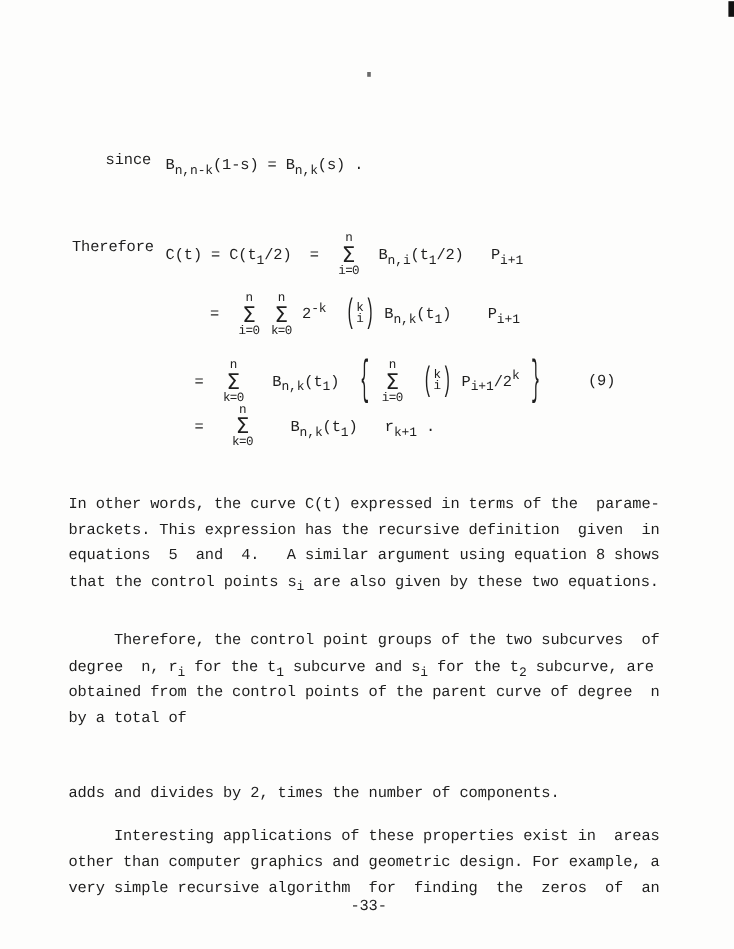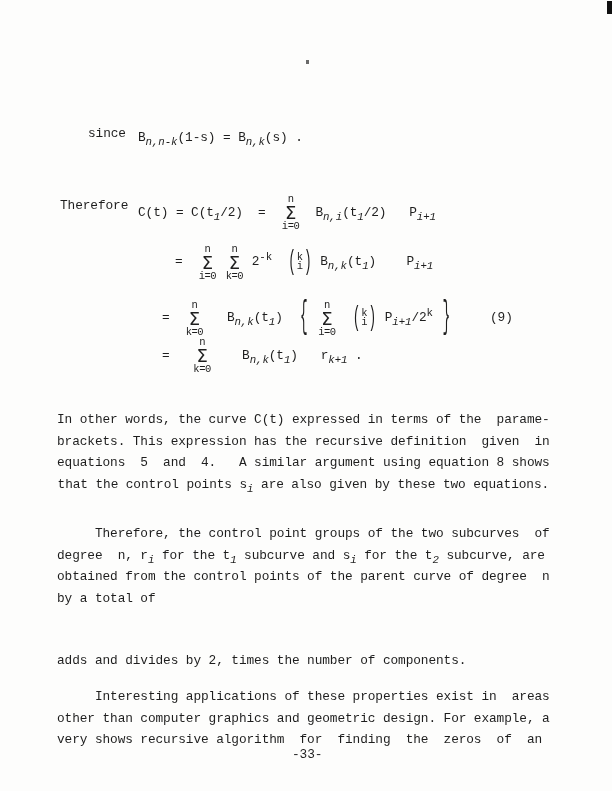--- a/index.html
+++ b/index.html
@@ -9,21 +9,21 @@
     position:relative; width:612px; height:791px; margin:0 auto;
     background:var(--paper); overflow:hidden;
     font-family:"Liberation Mono","DejaVu Sans Mono",monospace;
     font-size:12.8px; color:var(--ink); letter-spacing:-0.1px;
   }
   .abs { position:absolute;margin-top:29px; }
   .pline { white-space:pre; height:21.6px; line-height:21.6px; }
   .eqrow { position:absolute; white-space:pre; line-height:46px; height:46px; }
   .textrow { position:absolute; white-space:pre; line-height:22px; height:22px; }
   .et { white-space:pre; }
-  .eb { position:relative; top:4px;  font-size:10.8px; white-space:pre;font-style:italic; }
+  .eb { position:relative; top:4px;  font-size:10.8px; white-space:pre; }
   .ep { position:relative; top:-5px; font-size:10.8px; white-space:pre; }
   .sum { display:inline-flex; flex-direction:column; align-items:center;
          vertical-align:middle; line-height:1; margin:0 1px; }
   .sum .sl { font-size:10.5px; line-height:10px; letter-spacing:-0.5px; }
   .sum .sg { font-family:"DejaVu Sans",sans-serif; font-size:18px; line-height:17px; }
   .binom { display:inline-flex; align-items:center; vertical-align:middle; margin:0 1px; }
   .binom .bp { display:inline-block; transform:scaleY(2.2); font-size:12.8px; }
   .binom .bs { display:inline-flex; flex-direction:column; align-items:center;
                font-size:10.5px; line-height:9.5px; padding:0 1px; }
   .brace { display:inline-block; vertical-align:middle; transform:scaleY(3.1);
@@ -69,18 +69,18 @@
       <div class="pline"><span class="et">obtained from the control points of the parent curve of degree  n</span></div>
       <div class="pline"><span class="et">by a total of</span></div>
     </div>
 
 
   <div class="abs" style="left:57px; top:621px; line-height:21.6px; white-space:pre;">adds and divides by 2, times the number of components.</div>
 
   <div class="abs" style="left:57px; top:657px;">
       <div class="pline"><span class="et">     Interesting applications of these properties exist in  areas</span></div>
       <div class="pline"><span class="et">other than computer graphics and geometric design. For example, a</span></div>
-      <div class="pline"><span class="et">very shows recursive algorithm  for  finding  the  zeros  of  an</span></div>
+      <div class="pline"><span class="et">very simple recursive algorithm  for  finding  the  zeros  of  an</span></div>
     </div>
 
   <div class="footer" style="left:292px; top:744px; line-height:22px;">-33-</div>
 
 </div>
 
 </body></html>

